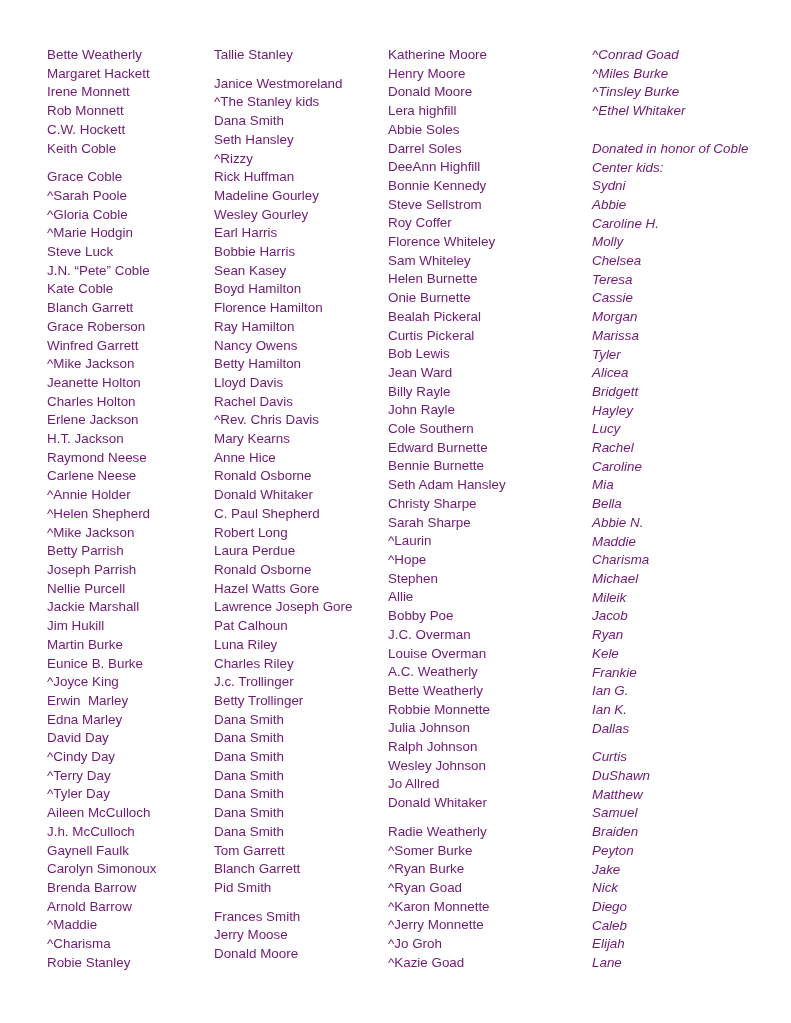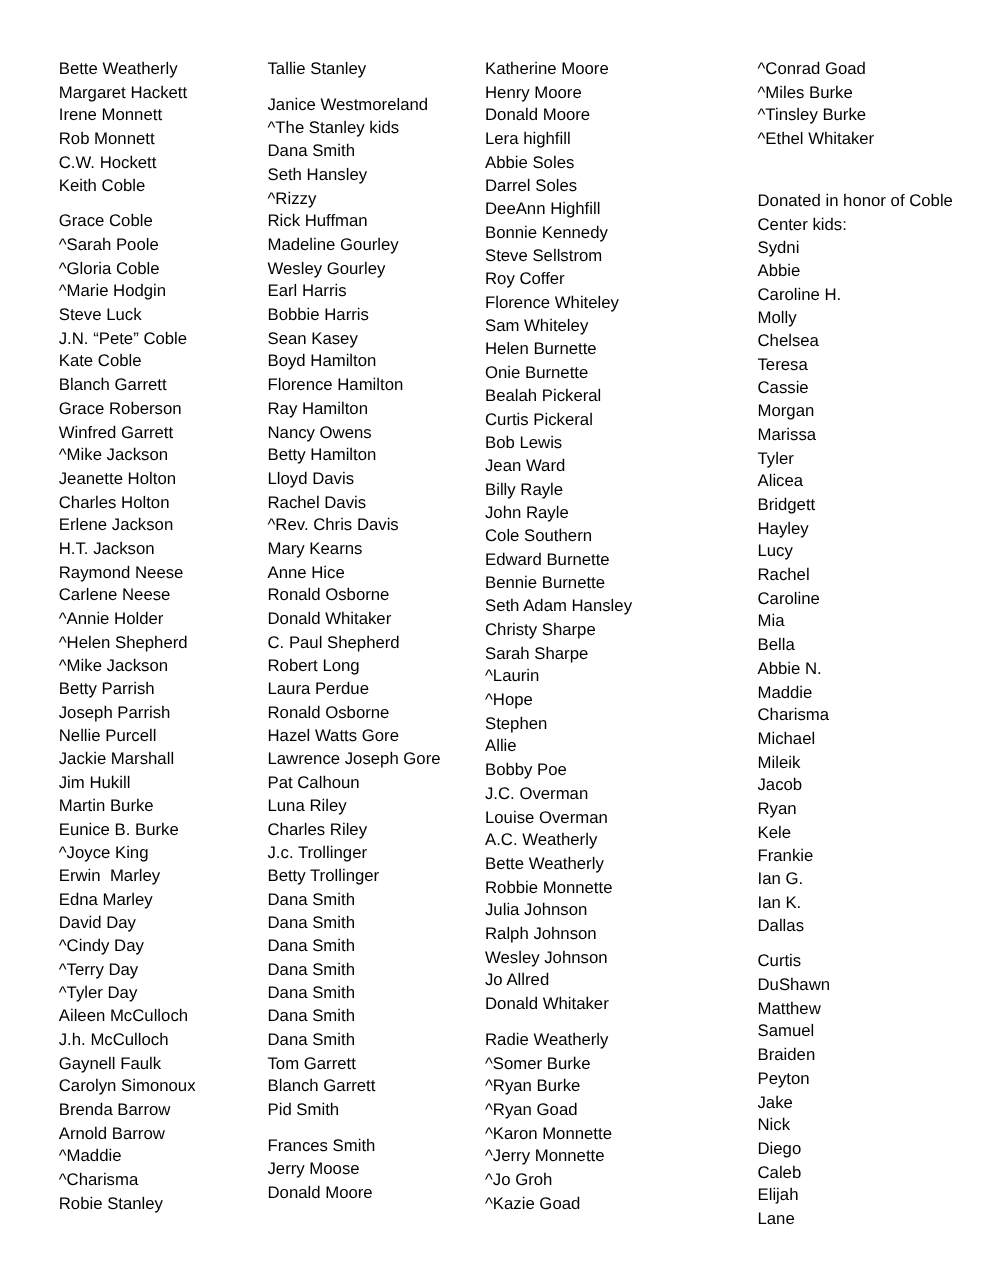--- a/index.html
+++ b/index.html
@@ -9,34 +9,34 @@
   }
   .page {
     position: relative;
     width: 791px;
     height: 1023px;
     background: #ffffff;
     overflow: hidden;
     font-family: "Liberation Sans", sans-serif;
     font-size: 13.4px;
     line-height: 18.7px;
-    color: #000000;
+    color: #701a75;
   }
   .column {
     position: absolute;
     top: 46px;
     white-space: pre;
   }
   #column-1 { left: 47px;  }
   #column-2 { left: 214px; }
   #column-3 { left: 388px; }
-  #column-4 { left: 606px; }
+  #column-4 { left: 592px; font-style: italic; }
   .group + .group { margin-top: 10px; }
   
-  #column-4 .group:nth-of-type(2) { margin-top: 31px; }
+  #column-4 .group:nth-of-type(2) { margin-top: 19px; }
   .line { white-space: pre; }
 </style>
 </head>
 <body>
 
 <div class="page">
   <div class="column" id="column-1"><div class="group"><div class="line">Bette Weatherly</div><div class="line">Margaret Hackett</div><div class="line">Irene Monnett</div><div class="line">Rob Monnett</div><div class="line">C.W. Hockett</div><div class="line">Keith Coble</div></div><div class="group"><div class="line">Grace Coble</div><div class="line">^Sarah Poole</div><div class="line">^Gloria Coble</div><div class="line">^Marie Hodgin</div><div class="line">Steve Luck</div><div class="line">J.N. “Pete” Coble</div><div class="line">Kate Coble</div><div class="line">Blanch Garrett</div><div class="line">Grace Roberson</div><div class="line">Winfred Garrett</div><div class="line">^Mike Jackson</div><div class="line">Jeanette Holton</div><div class="line">Charles Holton</div><div class="line">Erlene Jackson</div><div class="line">H.T. Jackson</div><div class="line">Raymond Neese</div><div class="line">Carlene Neese</div><div class="line">^Annie Holder</div><div class="line">^Helen Shepherd</div><div class="line">^Mike Jackson</div><div class="line">Betty Parrish</div><div class="line">Joseph Parrish</div><div class="line">Nellie Purcell</div><div class="line">Jackie Marshall</div><div class="line">Jim Hukill</div><div class="line">Martin Burke</div><div class="line">Eunice B. Burke</div><div class="line">^Joyce King</div><div class="line">Erwin  Marley</div><div class="line">Edna Marley</div><div class="line">David Day</div><div class="line">^Cindy Day</div><div class="line">^Terry Day</div><div class="line">^Tyler Day</div><div class="line">Aileen McCulloch</div><div class="line">J.h. McCulloch</div><div class="line">Gaynell Faulk</div><div class="line">Carolyn Simonoux</div><div class="line">Brenda Barrow</div><div class="line">Arnold Barrow</div><div class="line">^Maddie</div><div class="line">^Charisma</div><div class="line">Robie Stanley</div></div></div>
   <div class="column" id="column-2"><div class="group"><div class="line">Tallie Stanley</div></div><div class="group"><div class="line">Janice Westmoreland</div><div class="line">^The Stanley kids</div><div class="line">Dana Smith</div><div class="line">Seth Hansley</div><div class="line">^Rizzy</div><div class="line">Rick Huffman</div><div class="line">Madeline Gourley</div><div class="line">Wesley Gourley</div><div class="line">Earl Harris</div><div class="line">Bobbie Harris</div><div class="line">Sean Kasey</div><div class="line">Boyd Hamilton</div><div class="line">Florence Hamilton</div><div class="line">Ray Hamilton</div><div class="line">Nancy Owens</div><div class="line">Betty Hamilton</div><div class="line">Lloyd Davis</div><div class="line">Rachel Davis</div><div class="line">^Rev. Chris Davis</div><div class="line">Mary Kearns</div><div class="line">Anne Hice</div><div class="line">Ronald Osborne</div><div class="line">Donald Whitaker</div><div class="line">C. Paul Shepherd</div><div class="line">Robert Long</div><div class="line">Laura Perdue</div><div class="line">Ronald Osborne</div><div class="line">Hazel Watts Gore</div><div class="line">Lawrence Joseph Gore</div><div class="line">Pat Calhoun</div><div class="line">Luna Riley</div><div class="line">Charles Riley</div><div class="line">J.c. Trollinger</div><div class="line">Betty Trollinger</div><div class="line">Dana Smith</div><div class="line">Dana Smith</div><div class="line">Dana Smith</div><div class="line">Dana Smith</div><div class="line">Dana Smith</div><div class="line">Dana Smith</div><div class="line">Dana Smith</div><div class="line">Tom Garrett</div><div class="line">Blanch Garrett</div><div class="line">Pid Smith</div></div><div class="group"><div class="line">Frances Smith</div><div class="line">Jerry Moose</div><div class="line">Donald Moore</div></div></div>
   <div class="column" id="column-3"><div class="group"><div class="line">Katherine Moore</div><div class="line">Henry Moore</div><div class="line">Donald Moore</div><div class="line">Lera highfill</div><div class="line">Abbie Soles</div><div class="line">Darrel Soles</div><div class="line">DeeAnn Highfill</div><div class="line">Bonnie Kennedy</div><div class="line">Steve Sellstrom</div><div class="line">Roy Coffer</div><div class="line">Florence Whiteley</div><div class="line">Sam Whiteley</div><div class="line">Helen Burnette</div><div class="line">Onie Burnette</div><div class="line">Bealah Pickeral</div><div class="line">Curtis Pickeral</div><div class="line">Bob Lewis</div><div class="line">Jean Ward</div><div class="line">Billy Rayle</div><div class="line">John Rayle</div><div class="line">Cole Southern</div><div class="line">Edward Burnette</div><div class="line">Bennie Burnette</div><div class="line">Seth Adam Hansley</div><div class="line">Christy Sharpe</div><div class="line">Sarah Sharpe</div><div class="line">^Laurin</div><div class="line">^Hope</div><div class="line">Stephen</div><div class="line">Allie</div><div class="line">Bobby Poe</div><div class="line">J.C. Overman</div><div class="line">Louise Overman</div><div class="line">A.C. Weatherly</div><div class="line">Bette Weatherly</div><div class="line">Robbie Monnette</div><div class="line">Julia Johnson</div><div class="line">Ralph Johnson</div><div class="line">Wesley Johnson</div><div class="line">Jo Allred</div><div class="line">Donald Whitaker</div></div><div class="group"><div class="line">Radie Weatherly</div><div class="line">^Somer Burke</div><div class="line">^Ryan Burke</div><div class="line">^Ryan Goad</div><div class="line">^Karon Monnette</div><div class="line">^Jerry Monnette</div><div class="line">^Jo Groh</div><div class="line">^Kazie Goad</div></div></div>
   <div class="column" id="column-4"><div class="group"><div class="line">^Conrad Goad</div><div class="line">^Miles Burke</div><div class="line">^Tinsley Burke</div><div class="line">^Ethel Whitaker</div></div><div class="group"><div class="line">Donated in honor of Coble</div><div class="line">Center kids:</div><div class="line">Sydni</div><div class="line">Abbie</div><div class="line">Caroline H.</div><div class="line">Molly</div><div class="line">Chelsea</div><div class="line">Teresa</div><div class="line">Cassie</div><div class="line">Morgan</div><div class="line">Marissa</div><div class="line">Tyler</div><div class="line">Alicea</div><div class="line">Bridgett</div><div class="line">Hayley</div><div class="line">Lucy</div><div class="line">Rachel</div><div class="line">Caroline</div><div class="line">Mia</div><div class="line">Bella</div><div class="line">Abbie N.</div><div class="line">Maddie</div><div class="line">Charisma</div><div class="line">Michael</div><div class="line">Mileik</div><div class="line">Jacob</div><div class="line">Ryan</div><div class="line">Kele</div><div class="line">Frankie</div><div class="line">Ian G.</div><div class="line">Ian K.</div><div class="line">Dallas</div></div><div class="group"><div class="line">Curtis</div><div class="line">DuShawn</div><div class="line">Matthew</div><div class="line">Samuel</div><div class="line">Braiden</div><div class="line">Peyton</div><div class="line">Jake</div><div class="line">Nick</div><div class="line">Diego</div><div class="line">Caleb</div><div class="line">Elijah</div><div class="line">Lane</div></div></div>

